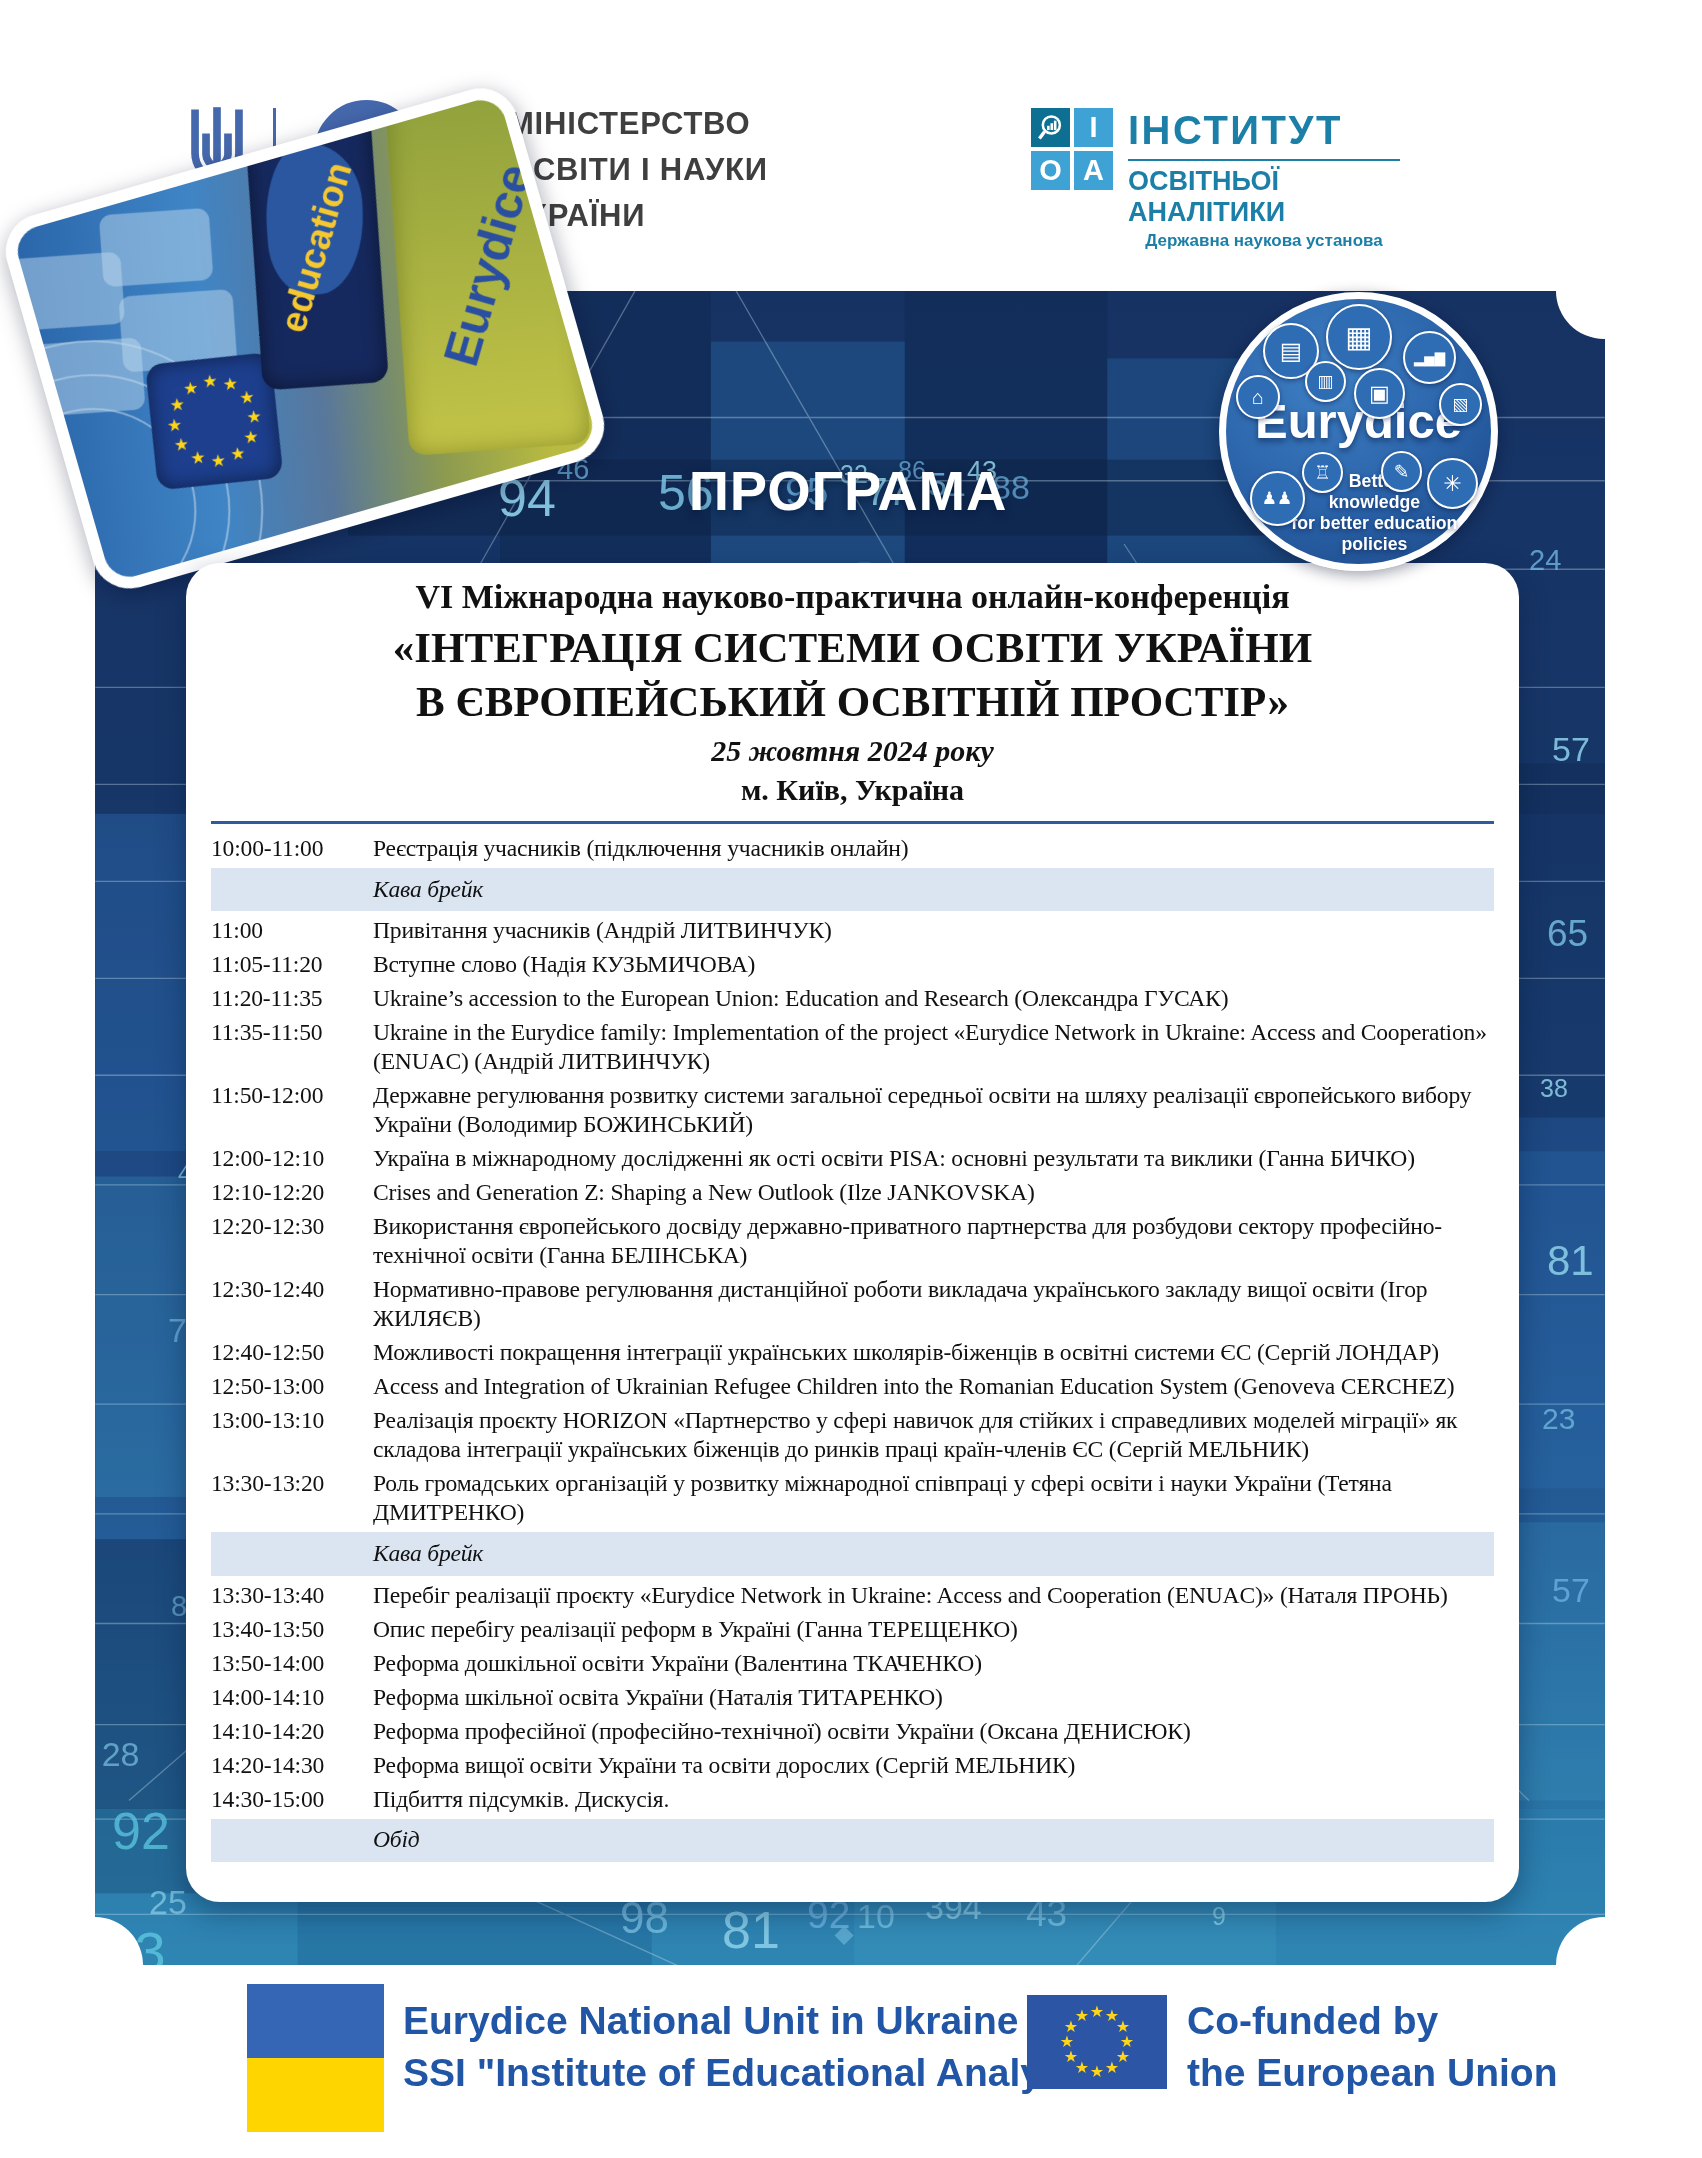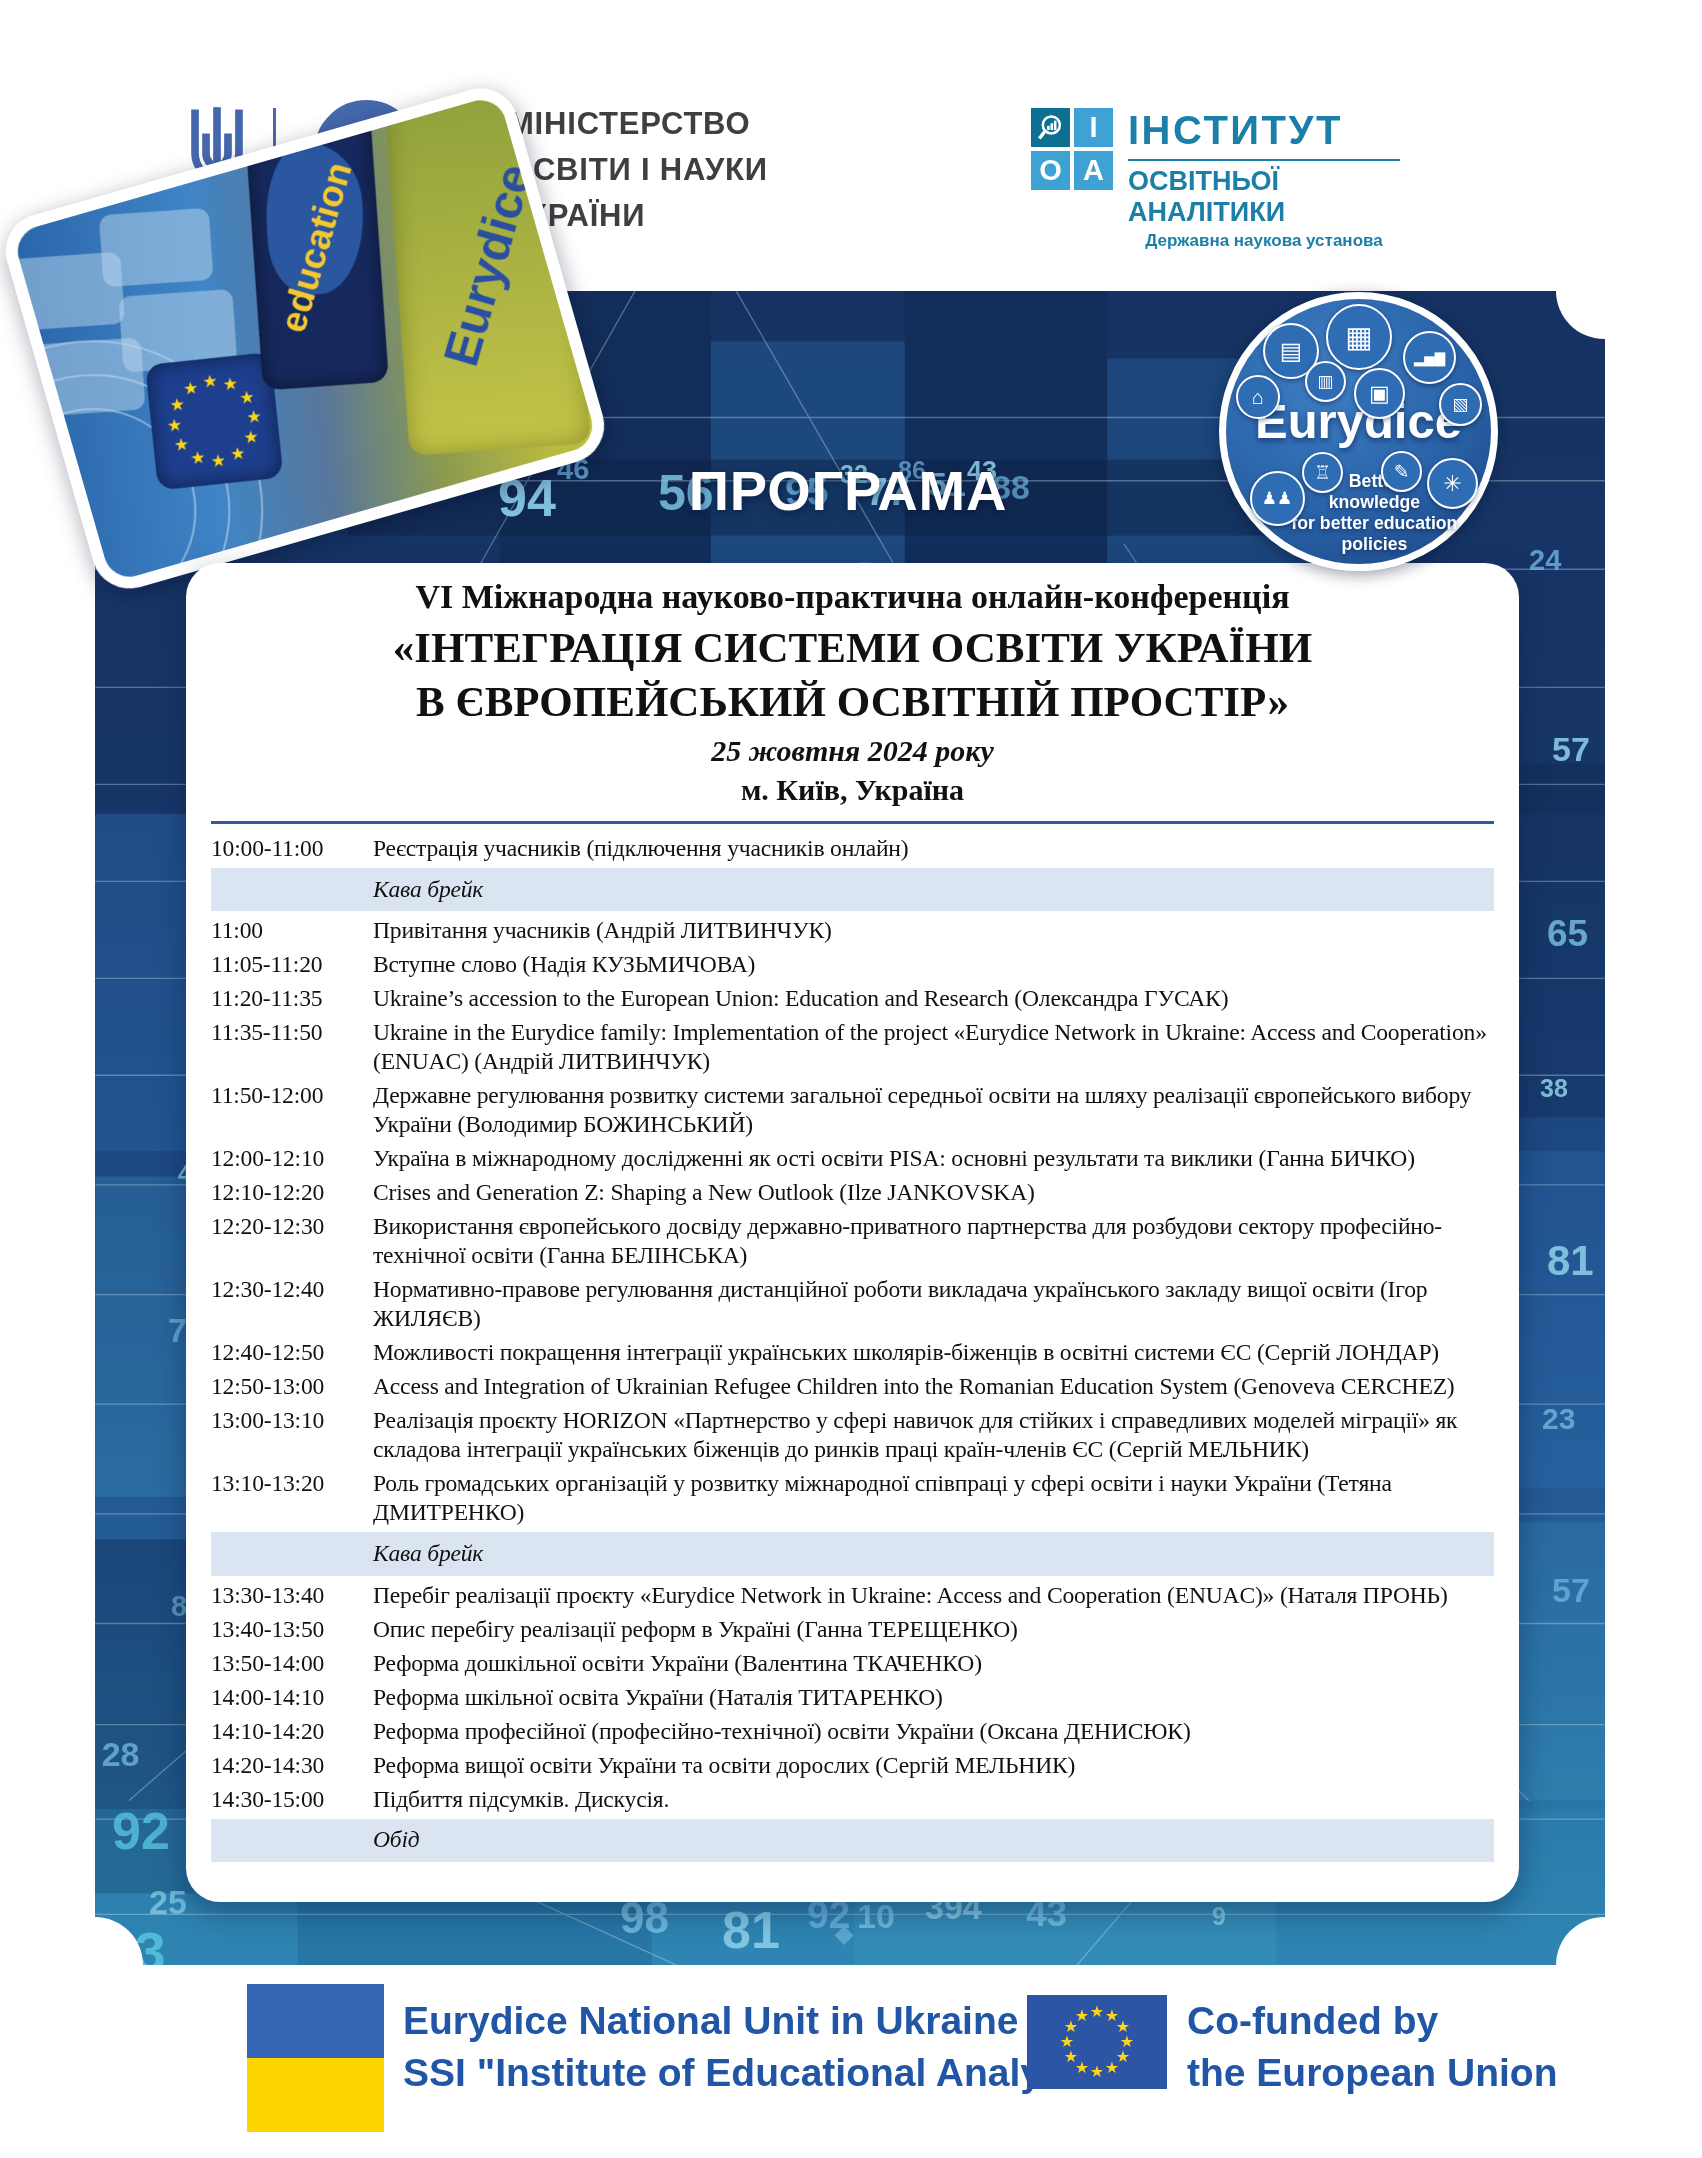--- a/index.html
+++ b/index.html
@@ -23,21 +23,21 @@
   .ioa-title{font-weight:bold;font-size:40px;letter-spacing:2.5px;}
   .ioa-rule{width:272px;height:2.5px;background:#1b7fa8;margin-top:5.9px;}
   .ioa-sub{font-weight:bold;font-size:27px;margin-top:4.2px;letter-spacing:0px;}
   .ioa-tag{font-weight:bold;font-size:17px;margin-top:3.4px;text-align:center;width:272px;}
 
   
   .banner{position:absolute;left:95px;top:291px;width:1510px;height:1674px;overflow:hidden;
           background:linear-gradient(180deg,#18366a 0%,#1b3d74 30%,#1e4a85 55%,#245d97 75%,#2a77a8 92%,#2f85b2 100%);}
   .banner svg.pattern{position:absolute;left:0;top:0;}
   .num-layer{position:absolute;left:0;top:0;width:100%;height:100%;}
-  .num-layer span{position:absolute;font-family:"Liberation Sans",sans-serif;font-weight:700;}
+  .num-layer span{position:absolute;font-family:"Liberation Sans",sans-serif;font-weight:400;}
   .bite{position:absolute;width:96px;height:96px;border-radius:50%;background:#fff;}
   .programa{position:absolute;left:753px;top:167px;transform:translateX(-50%);
             font-weight:800;font-size:56px;letter-spacing:0.8px;color:#fff;white-space:nowrap;
             text-shadow:0 2.5px 8.4px rgba(0,20,50,.6);}
 
   
   .kb{position:absolute;left:40px;top:145px;width:506px;height:363px;transform:rotate(-16deg);
       border:12.6px solid #fff;border-radius:38px;overflow:hidden;z-index:3;
       background:linear-gradient(100deg,#2a65aa 0%,#3f85c6 32%,#58779b 52%,#8c9a50 72%,#b9bb40 92%);
       box-shadow:0 6.7px 22px rgba(0,10,40,.35);}
@@ -384,21 +384,21 @@
         </div>
         <div class="sch-row">
           <div class="sch-time">12:50-13:00</div>
           <div class="sch-text">Access and Integration of Ukrainian Refugee Children into the Romanian Education System (Genoveva CERCHEZ)</div>
         </div>
         <div class="sch-row">
           <div class="sch-time">13:00-13:10</div>
           <div class="sch-text">Реалізація проєкту HORIZON «Партнерство у сфері навичок для стійких і справедливих моделей міграції» як складова інтеграції українських біженців до ринків праці країн-членів ЄС (Сергій МЕЛЬНИК)</div>
         </div>
         <div class="sch-row">
-          <div class="sch-time">13:10-13:20</div>
+          <div class="sch-time">13:30-13:20</div>
           <div class="sch-text">Роль громадських організацій у розвитку міжнародної співпраці у сфері освіти і науки України (Тетяна ДМИТРЕНКО)</div>
         </div>
         <div class="sch-break">Кава брейк</div>
         <div class="sch-row">
           <div class="sch-time">13:30-13:40</div>
           <div class="sch-text">Перебіг реалізації проєкту «Eurydice Network in Ukraine: Access and Cooperation (ENUAC)» (Наталя ПРОНЬ)</div>
         </div>
         <div class="sch-row">
           <div class="sch-time">13:40-13:50</div>
           <div class="sch-text">Опис перебігу реалізації реформ в Україні (Ганна ТЕРЕЩЕНКО)</div>

